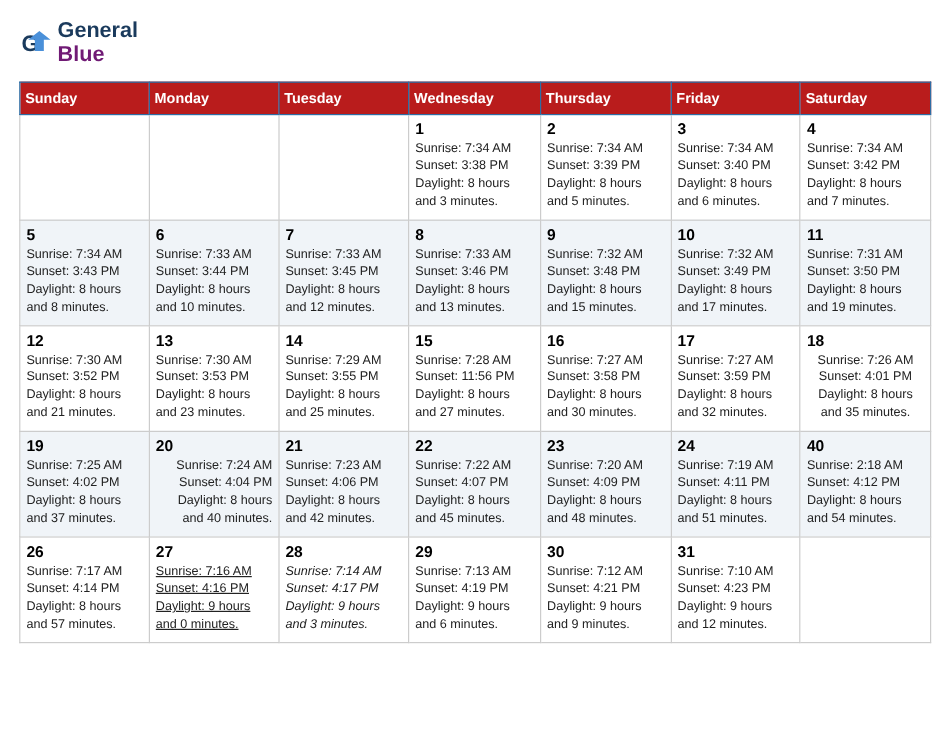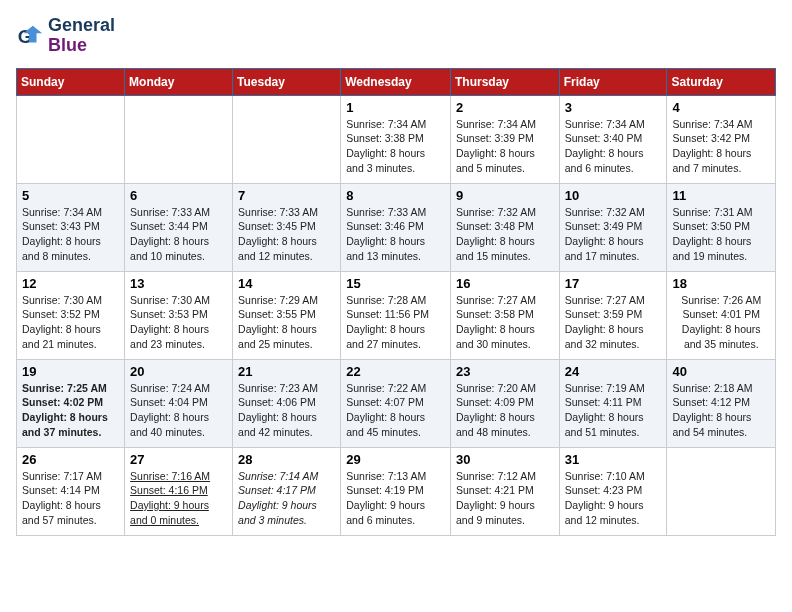--- a/index.html
+++ b/index.html
@@ -253,28 +253,28 @@
           <div class="day-number">18</div>
           <div class="cell-info" style="white-space: pre-line; text-align: center;">Sunrise: 7:26 AM
 Sunset: 4:01 PM
 Daylight: 8 hours
 and 35 minutes.</div>
         </td>
       </tr>
       <tr>
         <td>
           <div class="day-number">19</div>
-          <div class="cell-info" style="white-space: pre-line; font-weight: bold;">Sunrise: 7:25 AM
+          <div class="cell-info" style="white-space: pre-line;">Sunrise: 7:25 AM
 Sunset: 4:02 PM
 Daylight: 8 hours
 and 37 minutes.</div>
         </td>
         <td>
           <div class="day-number">20</div>
-          <div class="cell-info" style="white-space: pre-line;">Sunrise: 7:24 AM
+          <div class="cell-info" style="white-space: pre-line; text-align: right;">Sunrise: 7:24 AM
 Sunset: 4:04 PM
 Daylight: 8 hours
 and 40 minutes.</div>
         </td>
         <td>
           <div class="day-number">21</div>
           <div class="cell-info" style="white-space: pre-line;">Sunrise: 7:23 AM
 Sunset: 4:06 PM
 Daylight: 8 hours
 and 42 minutes.</div>

